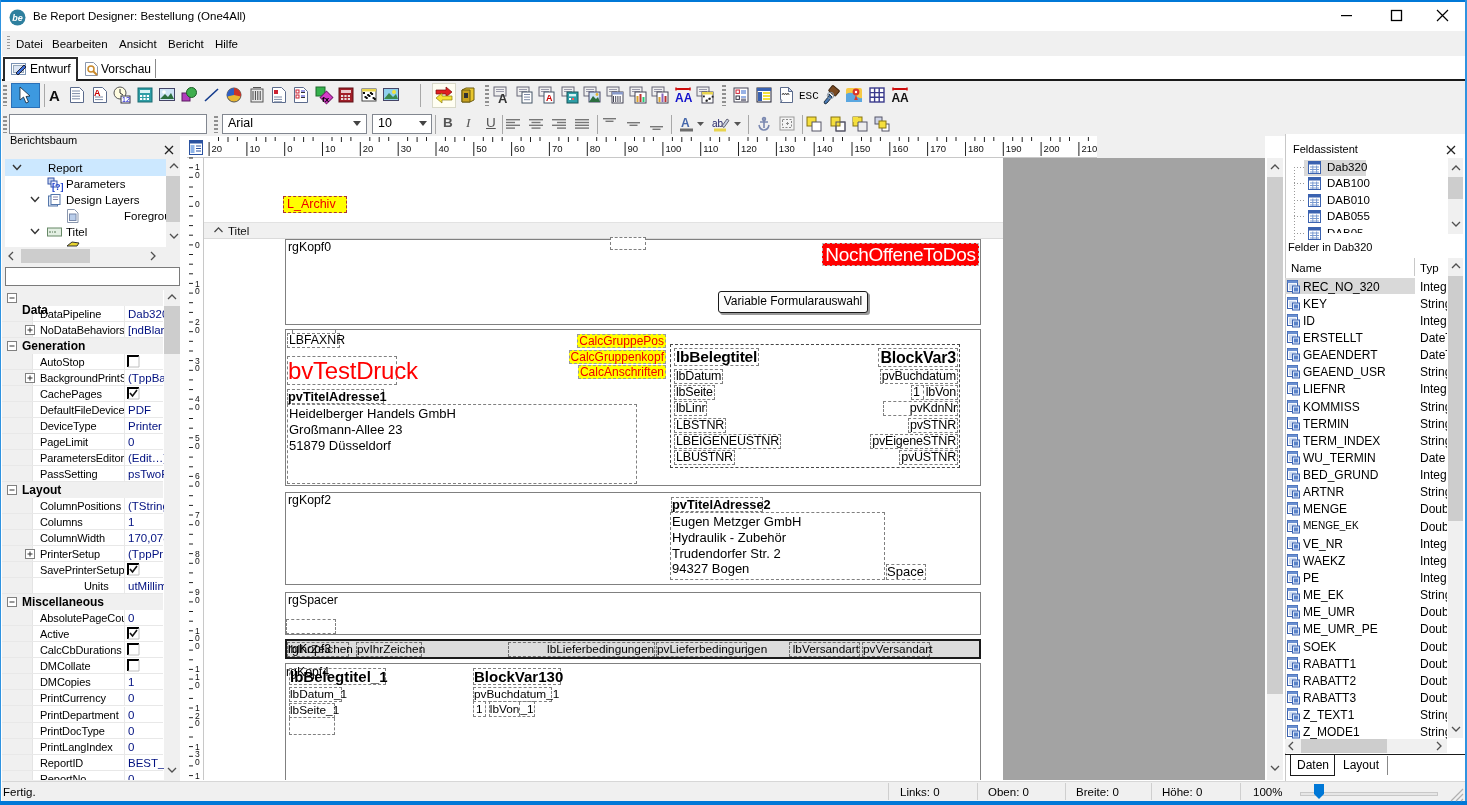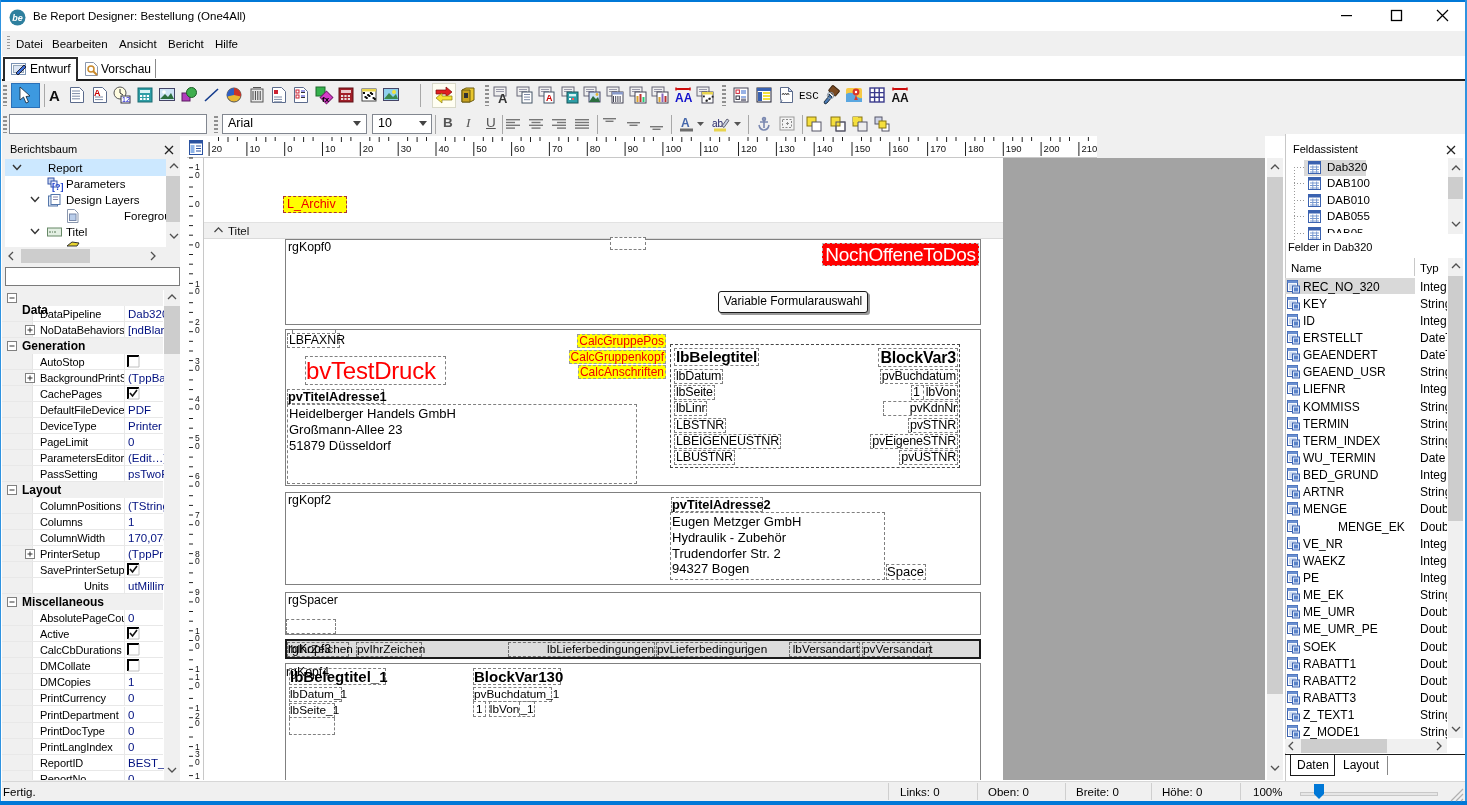--- a/index.html
+++ b/index.html
@@ -402,21 +402,21 @@
       <rect x="2" y="2" width="9" height="9" fill="#f5df3d" stroke="#877410"></rect>
       <rect x="7" y="7" width="9" height="9" fill="#eee" stroke="#556"></rect>
       <rect x="2" y="2" width="5" height="5" fill="#f5df3d" stroke="none"></rect>
     </svg>
 <svg style="left:873px;top:115px" width="18" height="18">
       <rect x="2" y="2" width="7" height="7" fill="#cfd4e8" stroke="#556"></rect>
       <rect x="9" y="9" width="7" height="7" fill="#fff" stroke="#556"></rect>
       <rect x="6" y="6" width="7" height="7" fill="#f5df3d" stroke="#877410"></rect>
     </svg>
 <div style="position:absolute;left:2px;top:136px;width:178px;height:645px;background:#f0f0f0;"></div>
-<div style="position:absolute;left:10px;top:143px;font-size:11px;color:#000;font-weight:normal;white-space:nowrap;line-height:1.1;">Berichtsbaum</div>
+<div style="position:absolute;left:10px;top:134px;font-size:11px;color:#000;font-weight:normal;white-space:nowrap;line-height:1.1;">Berichtsbaum</div>
 <svg style="left:164px;top:145px" width="10" height="10">
       <path d="M1 1 L9 9 M9 1 L1 9" stroke="#222" stroke-width="1.3"></path>
     </svg>
 <div style="position:absolute;left:5px;top:159px;width:161px;height:88px;background:#fff;"></div>
 <div style="position:absolute;left:5px;top:159px;width:161px;height:17px;background:#cce8ff;"></div>
 <svg style="left:12px;top:164px" width="10" height="7">
       <path d="M1 1 L5 5.5 L9 1" fill="none" stroke="#333" stroke-width="1.4"></path>
     </svg>
 <div style="position:absolute;left:48px;top:162px;font-size:11.5px;color:#000;font-weight:normal;white-space:nowrap;line-height:1.1;">Report</div>
 <svg style="left:47px;top:177px" width="15" height="14">
@@ -913,21 +913,21 @@
 <div style="position:absolute;left:610px;top:237px;width:36px;height:13px;border:1px dashed #808080;background:#fff;"></div>
 <div style="position:absolute;left:822px;top:243px;width:157px;height:23px;background:#f00;border:1px dashed #bbb;color:#fff;font-size:19px;letter-spacing:-0.3px;line-height:21px;text-align:center;white-space:nowrap;">NochOffeneToDos</div>
 <div style="position:absolute;left:718px;top:291px;width:150px;height:22px;background:#fcfcfc;border:1.5px solid #1a1a1a;border-radius:3px;box-shadow:2px 2px 0 #9a9a9a;font-size:12px;text-align:center;line-height:19px;white-space:nowrap;">Variable Formularauswahl</div>
 <div style="position:absolute;left:285px;top:329px;width:696px;height:157px;background:#fff;border:1px solid #808080;"></div>
 <div style="position:absolute;left:287px;top:331px;font-size:12.3px;color:#000;font-weight:normal;white-space:nowrap;line-height:1.1;">r</div>
 <div style="position:absolute;left:292px;top:329px;width:44px;height:6px;border:1px dashed #808080;border-top:none;"></div>
 <div style="position:absolute;left:287px;top:333px;width:53px;height:15px;border:1px dashed #808080;background:#fff;font-size:12.3px;line-height:13px;padding-left:1px;">LBFAXNR</div>
 <div style="position:absolute;right:801px;top:334px;background:#ffff00;border:1px dashed #999;color:#e00;font-size:12px;line-height:12px;padding:0 1px;white-space:nowrap;">CalcGruppePos</div>
 <div style="position:absolute;right:801px;top:350px;background:#ffff00;border:1px dashed #999;color:#e00;font-size:12px;line-height:12px;padding:0 1px;white-space:nowrap;">CalcGruppenkopf</div>
 <div style="position:absolute;right:801px;top:365px;background:#ffff00;border:1px dashed #999;color:#e00;font-size:12px;line-height:12px;padding:0 1px;white-space:nowrap;">CalcAnschriften</div>
-<div style="position:absolute;left:305px;top:356px;width:141px;height:29px;border:1px dashed #808080;color:#f00;font-size:24px;letter-spacing:-0.2px;line-height:27px;white-space:nowrap;">bvTestDruck</div>
+<div style="position:absolute;left:287px;top:356px;width:110px;height:29px;border:1px dashed #808080;color:#f00;font-size:24px;letter-spacing:-0.2px;line-height:27px;white-space:nowrap;">bvTestDruck</div>
 <div style="position:absolute;left:287px;top:389px;width:97px;height:15px;border:1px dashed #808080;font-size:12.8px;font-weight:bold;line-height:13px;white-space:nowrap;">pvTitelAdresse1</div>
 <div style="position:absolute;left:287px;top:404px;width:350px;height:80px;border:1px dashed #808080;font-size:13px;line-height:16px;padding:1px 0 0 1px;">Heidelberger Handels GmbH<br>Großmann-Allee 23<br>51879 Düsseldorf</div>
 <div style="position:absolute;left:670px;top:344px;width:290px;height:124px;border:1px dashed #444;"></div>
 <div style="position:absolute;left:674px;top:348px;border:1px dashed #808080;font-size:15.5px;letter-spacing:-0.2px;font-weight:bold;line-height:16px;white-space:nowrap;padding:0 1px;">lbBelegtitel</div>
 <div style="position:absolute;right:509px;top:348px;border:1px dashed #808080;font-size:16px;letter-spacing:-0.2px;font-weight:bold;line-height:17px;white-space:nowrap;padding:0 1px;">BlockVar3</div>
 <div style="position:absolute;left:674px;top:369px;border:1px dashed #808080;font-size:12.5px;letter-spacing:-0.2px;font-weight:normal;line-height:13px;white-space:nowrap;padding:0 1px;">lbDatum</div>
 <div style="position:absolute;right:509px;top:369px;border:1px dashed #808080;font-size:12.5px;letter-spacing:-0.2px;font-weight:normal;line-height:13px;white-space:nowrap;padding:0 1px;">pvBuchdatum</div>
 <div style="position:absolute;left:674px;top:385px;border:1px dashed #808080;font-size:12.5px;letter-spacing:-0.2px;font-weight:normal;line-height:13px;white-space:nowrap;padding:0 1px;">lbSeite</div>
 <div style="position:absolute;right:509px;top:385px;border:1px dashed #808080;font-size:12.5px;letter-spacing:-0.2px;font-weight:normal;line-height:13px;white-space:nowrap;padding:0 1px;"><span style="border-right:1px dashed #808080;padding-right:3px;margin-right:2px;">1</span>lbVon</div>
 <div style="position:absolute;left:674px;top:401px;border:1px dashed #808080;font-size:12.5px;letter-spacing:-0.2px;font-weight:normal;line-height:13px;white-space:nowrap;padding:0 1px;">lbLinr</div>
@@ -1194,21 +1194,21 @@
 <div style="position:absolute;left:1420px;top:502px;width:27px;overflow:hidden;font-size:12px;white-space:nowrap;">Doub</div>
 <svg style="left:1287px;top:520px" width="13" height="14">
       <rect x="0.5" y="0.5" width="10" height="11" fill="#fff" stroke="#3a62b0"></rect>
       <rect x="0.5" y="0.5" width="10" height="2.6" fill="#6a8fd0"></rect>
       <line x1="2" y1="5" x2="9" y2="5" stroke="#9ab4e0"></line>
       <line x1="2" y1="7" x2="9" y2="7" stroke="#9ab4e0"></line>
       <line x1="2" y1="9" x2="9" y2="9" stroke="#9ab4e0"></line>
       <rect x="5.5" y="6" width="7" height="7" fill="#dde8fa" stroke="#3a62b0"></rect>
       <rect x="7" y="7.5" width="4" height="4" fill="#5a82c8"></rect>
     </svg>
-<div style="position:absolute;left:1338px;top:520px;font-size:12px;white-space:nowrap;">MENGE_EK</div>
+<div style="position:absolute;left:1303px;top:520px;font-size:10px;white-space:nowrap;">MENGE_EK</div>
 <div style="position:absolute;left:1420px;top:520px;width:27px;overflow:hidden;font-size:12px;white-space:nowrap;">Doub</div>
 <svg style="left:1287px;top:537px" width="13" height="14">
       <rect x="0.5" y="0.5" width="10" height="11" fill="#fff" stroke="#3a62b0"></rect>
       <rect x="0.5" y="0.5" width="10" height="2.6" fill="#6a8fd0"></rect>
       <line x1="2" y1="5" x2="9" y2="5" stroke="#9ab4e0"></line>
       <line x1="2" y1="7" x2="9" y2="7" stroke="#9ab4e0"></line>
       <line x1="2" y1="9" x2="9" y2="9" stroke="#9ab4e0"></line>
       <rect x="5.5" y="6" width="7" height="7" fill="#dde8fa" stroke="#3a62b0"></rect>
       <rect x="7" y="7.5" width="4" height="4" fill="#5a82c8"></rect>
     </svg>

